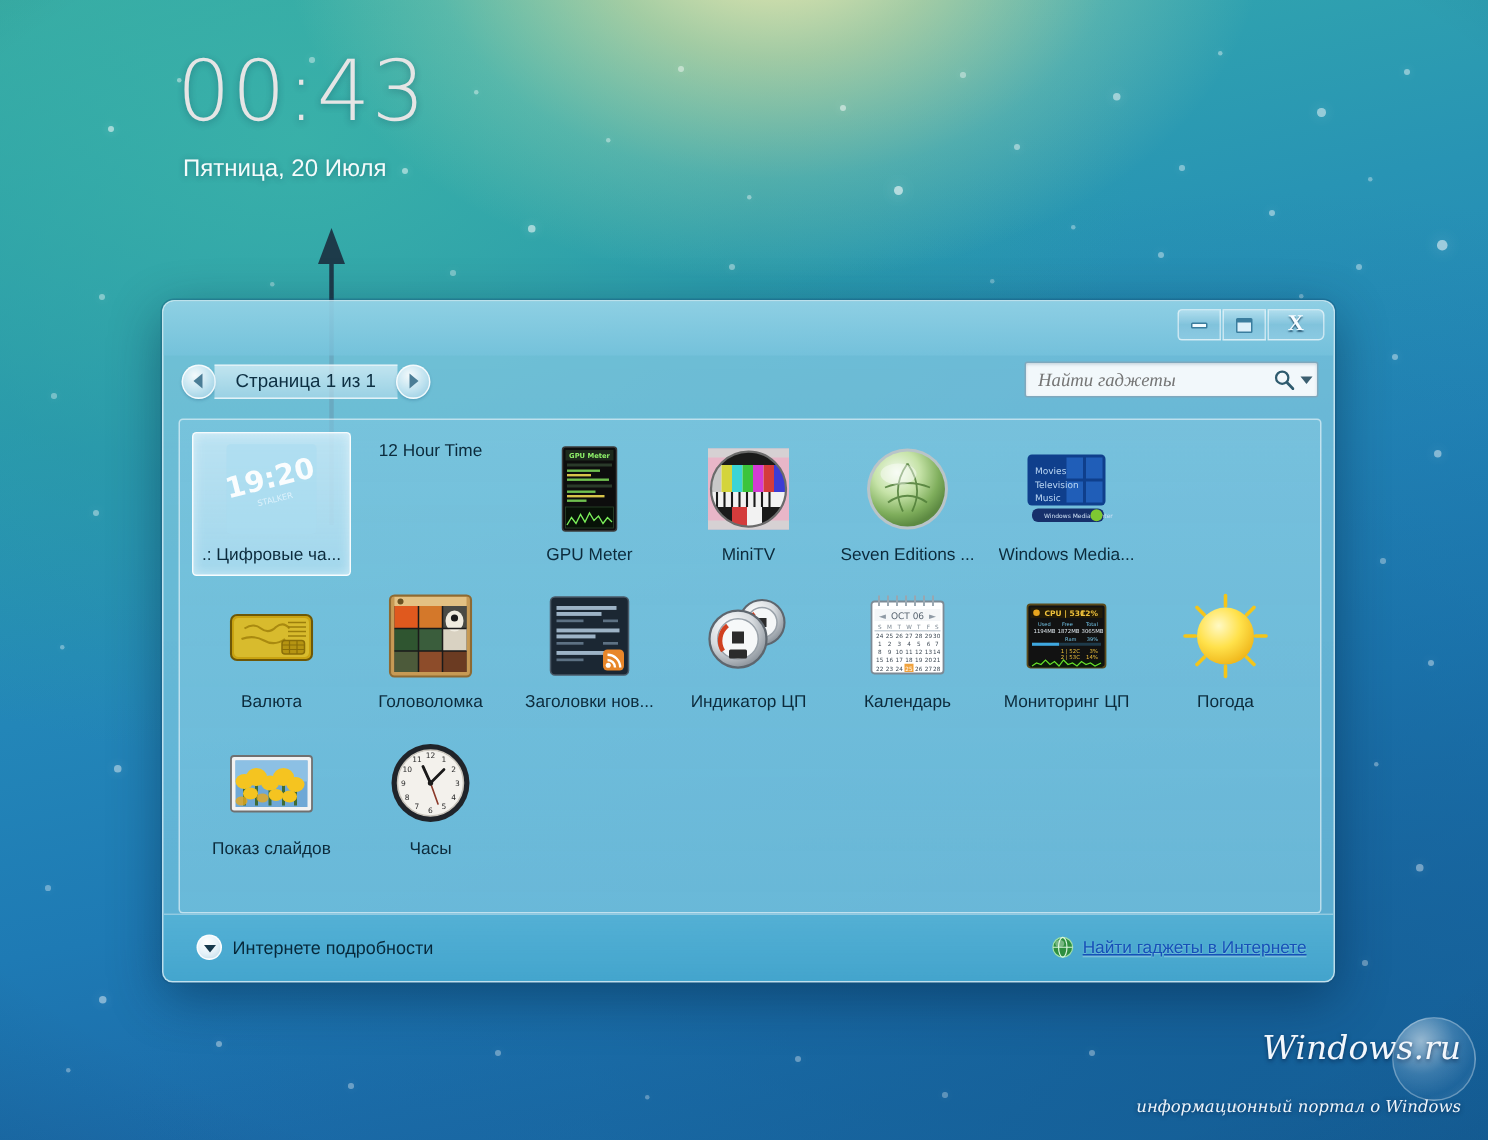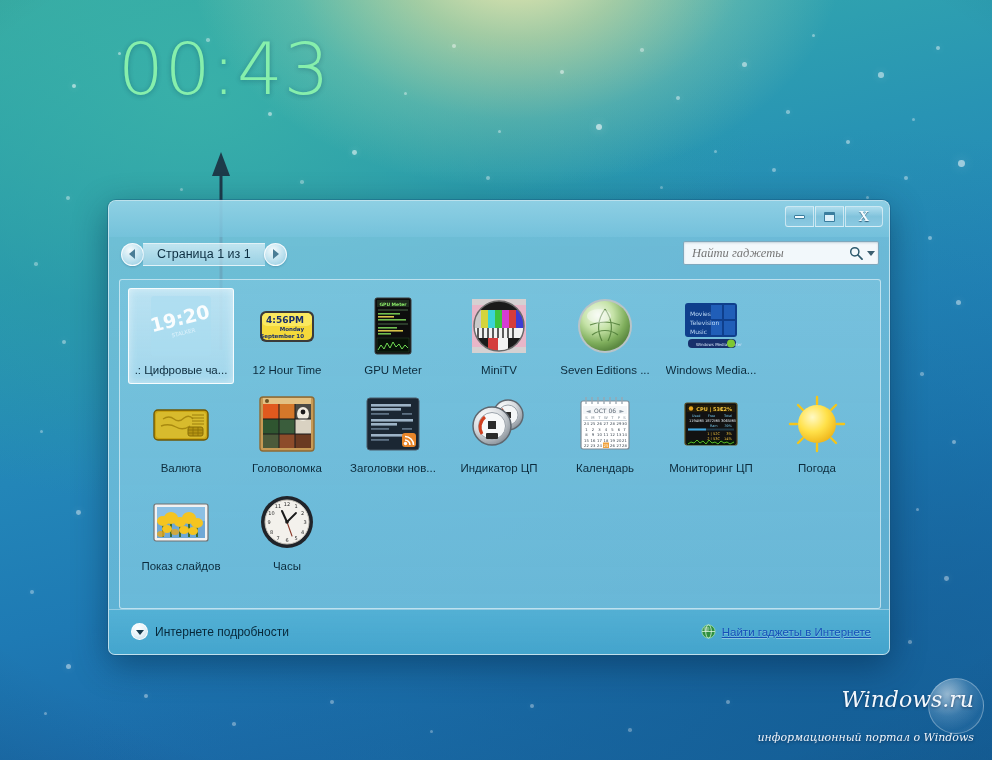--- a/index.html
+++ b/index.html
@@ -22,21 +22,21 @@
   #vignette {
     position:absolute; inset:0;
     background: radial-gradient(ellipse 120% 110% at 50% 45%, rgba(0,0,0,0) 55%, rgba(0,20,45,0.32) 100%);
     pointer-events:none;
   }
   .bokeh { position:absolute; border-radius:50%; background:#fff; pointer-events:none; }
 
   
   #clock-area { position:absolute; left:118px; top:36px; }
   #clock-time {
-    font-size:72px; line-height:0.92; color:#86efac; font-weight:300;
+    font-size:56px; line-height:0.92; color:#e5e5e5; font-weight:300;
     letter-spacing:1px; text-shadow:0 1px 5px rgba(0,40,60,0.30);
     font-family:"DejaVu Sans", sans-serif;
   }
   #clock-date {
     margin-top:16px; margin-left:4px;
     font-size:16px; color:#f4fbfb; font-weight:400;
     text-shadow:0 1px 4px rgba(0,40,60,0.35);
   }
 
   
@@ -224,20 +224,21 @@
       <div class="bokeh" style="left:300px;top:180px;width:3.6px;height:3.6px;opacity:0.35;box-shadow:0 0 5.4px rgba(255,255,255,0.27999999999999997)"></div>
       <div class="bokeh" style="left:486px;top:176px;width:4px;height:4px;opacity:0.4;box-shadow:0 0 6px rgba(255,255,255,0.32000000000000006)"></div>
       <div class="bokeh" style="left:660px;top:186px;width:3.2px;height:3.2px;opacity:0.3;box-shadow:0 0 4.800000000000001px rgba(255,255,255,0.24)"></div>
       <div class="bokeh" style="left:772px;top:168px;width:4.4px;height:4.4px;opacity:0.4;box-shadow:0 0 6.6000000000000005px rgba(255,255,255,0.32000000000000006)"></div>
     </div>
   <div id="vignette"></div>
 </div>
 
 <div id="clock-area">
   <div id="clock-time">00:43</div>
+  <div id="clock-date">Пятница, 20 Июля</div>
 </div>
 
 <svg id="annotation-arrow" viewBox="0 0 46 205">
   <line x1="23" y1="200" x2="23" y2="16" stroke="#1d3b4a" stroke-width="3"></line>
   <polygon points="23,2 14,26 32,26" fill="#1d3b4a"></polygon>
 </svg>
 
 <div id="gadget-window">
 
   <div id="titlebar">
@@ -289,30 +290,20 @@
             <g transform="rotate(-14 31 28)">
               <text x="31" y="30" text-anchor="middle" font-family="DejaVu Sans, sans-serif" font-size="19" font-weight="bold" fill="#ffffff" opacity="0.95">19:20</text>
               <text x="31" y="40" text-anchor="middle" font-family="DejaVu Sans, sans-serif" font-size="5.5" fill="#eaf7ff" opacity="0.8">STALKER</text>
             </g>
           </svg>
         </div>
         <div class="tile-label">.: Цифровые ча...</div>
       </div>
 
       <div class="gadget-tile">
-        <div class="tile-icon">
-          <svg width="62" height="62" viewBox="0 0 62 62">
-            <rect x="4" y="16" width="54" height="31" rx="6" fill="#3b3b3b"></rect>
-            <rect x="6" y="18" width="50" height="27" rx="5" fill="#f5d93a"></rect>
-            <rect x="6" y="18" width="50" height="13" rx="5" fill="#fae85f"></rect>
-            <text x="48" y="28" text-anchor="end" font-family="DejaVu Sans, sans-serif" font-size="9" font-weight="bold" fill="#1a2f6b">4:56PM</text>
-            <text x="48" y="36" text-anchor="end" font-family="DejaVu Sans, sans-serif" font-size="5.5" font-weight="bold" fill="#1a2f6b">Monday</text>
-            <text x="48" y="43" text-anchor="end" font-family="DejaVu Sans, sans-serif" font-size="5.5" font-weight="bold" fill="#1a2f6b">September 10</text>
-          </svg>
-        </div>
         <div class="tile-label">12 Hour Time</div>
       </div>
 
 
       <div class="gadget-tile">
         <div class="tile-icon">
           <svg width="62" height="62" viewBox="0 0 62 62">
             <rect x="13" y="3" width="36" height="56" rx="2" fill="#0d0d0d" stroke="#3b3b3b"></rect>
             <rect x="15" y="5" width="32" height="7" fill="#1d2a1d"></rect>
             <text x="31" y="10.5" text-anchor="middle" font-family="DejaVu Sans, sans-serif" font-size="4.5" font-weight="bold" fill="#8ef06a">GPU Meter</text>

